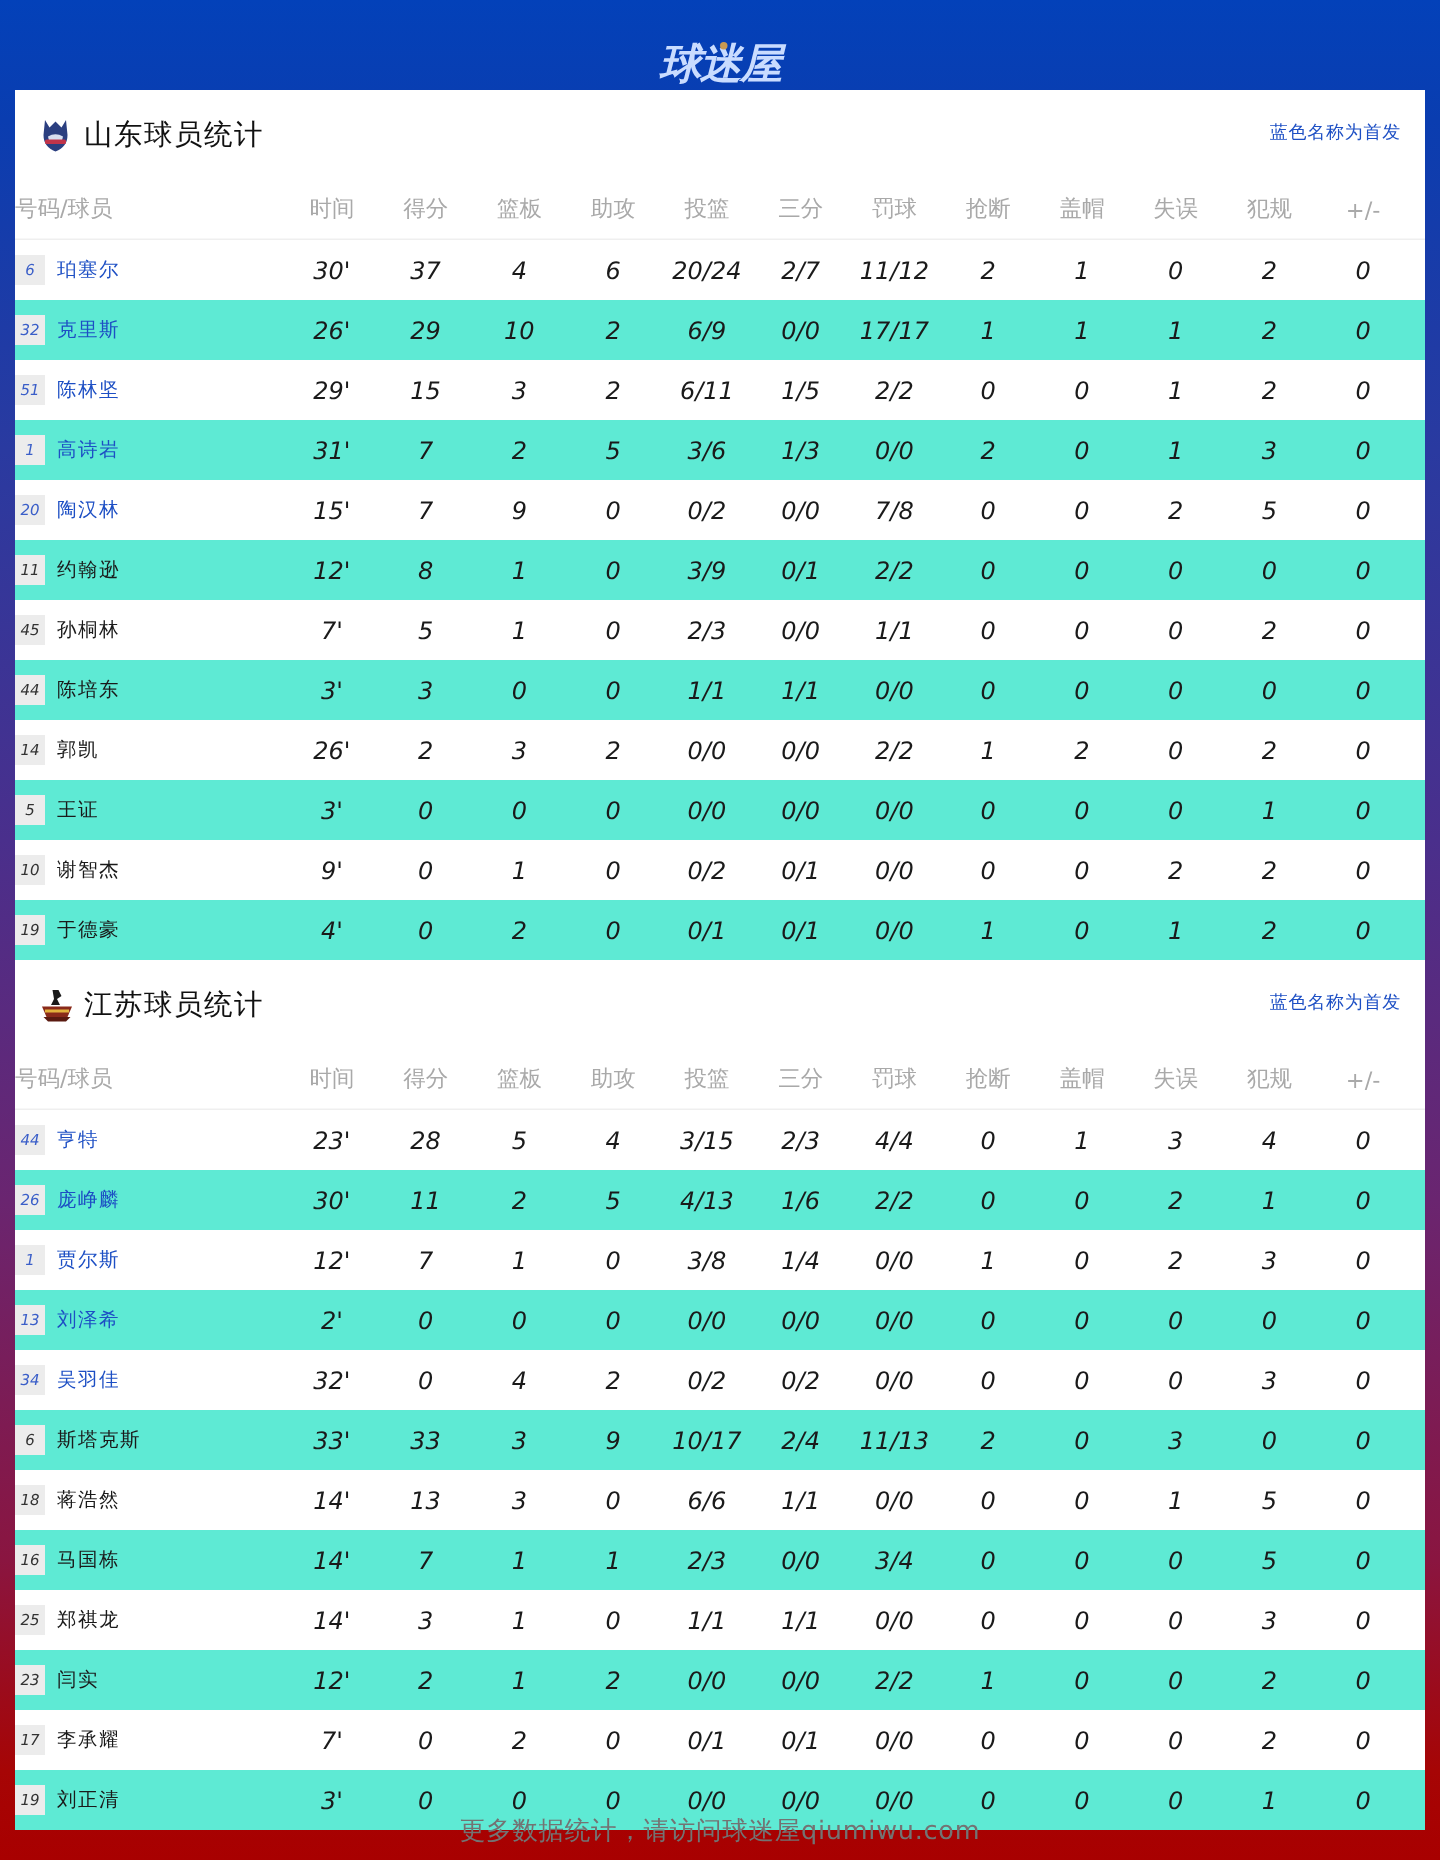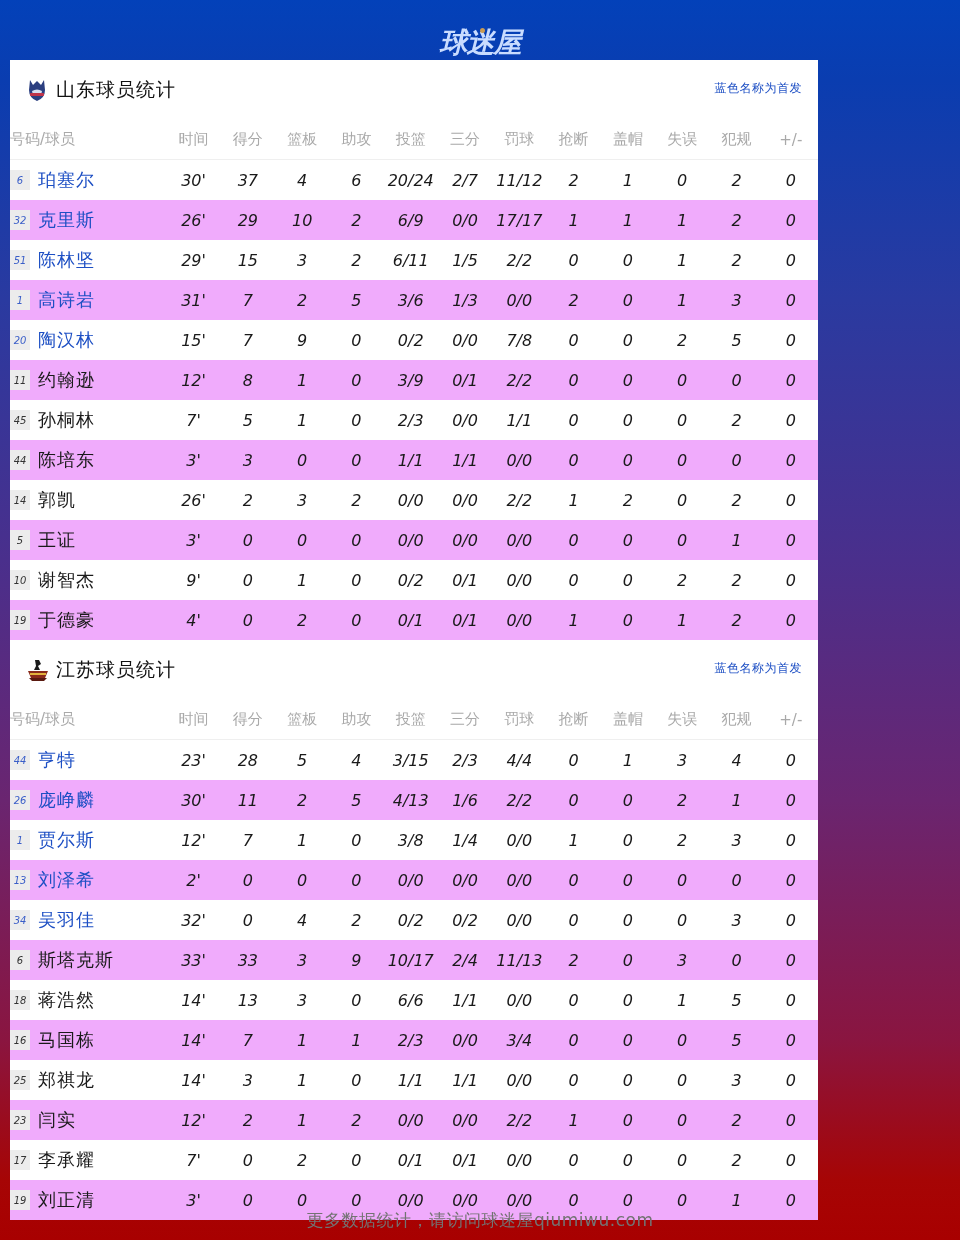--- a/index.html
+++ b/index.html
@@ -17,21 +17,21 @@
     font-family: "DejaVu Sans", sans-serif;
     font-size: 28px; font-weight: bold; font-style: italic;
     color: #c9dcff; letter-spacing: -1px;
     position: relative;
   }
   .brand-logo .dot {
     position: absolute; top: 4px; left: 40px; width: 5px; height: 5px;
     border-radius: 50%; background: #c99a52;
   }
   .card {
-    position: absolute; left: 10px; top: 60px; width: 808px; height: 1140px;
+    position: absolute; left: 10px; top: 60px; width: 940px; height: 1140px;
     background: #ffffff;
   }
   .team-head {
     height: 60px; display: flex; align-items: center; padding: 0 16px 0 16px;
     position: relative;
   }
   .team-logo {
     width: 22px; height: 24px; margin-right: 8px; position: relative;
   }
   .team-title {
@@ -43,34 +43,34 @@
   }
   .col-head {
     height: 40px; display: flex; align-items: center;
     border-bottom: 1px solid #efefef;
     color: #a9a9a9; font-size: 15px;
   }
   .row {
     height: 40px; display: flex; align-items: center;
     font-size: 16px; color: #1a1a1a;
   }
-  .row.alt { background: #f0abfc; }
+  .row.alt { background: #5eead4; }
   .c-player { width: 180px; display: flex; align-items: center; }
   .c-stat {
     width: 62.5px; text-align: center;
     font-family: "DejaVu Sans", sans-serif; font-style: italic;
   }
   .col-head .c-stat { font-style: normal; }
   .num-badge {
     width: 20px; height: 20px; background: #ececec;
     display: inline-flex; align-items: center; justify-content: center;
     font-size: 10px; color: #333; margin-right: 8px; font-style: italic;
   }
   .row.starter .num-badge { color: #3a5ec8; }
-  .pname { font-size: 18px; color: #1a1a1a; letter-spacing: 1px; }
+  .pname { font-size: 13px; color: #1a1a1a; letter-spacing: 1px; }
   .row.starter .pname { color: #1d4fc4; }
   .footer {
     position: absolute; left: 0; top: 1200px; width: 960px; height: 40px;
     display: flex; align-items: center; justify-content: center;
     color: #737373; font-size: 17px; letter-spacing: 0.5px;
   }
 </style>
 </head>
 <body>
 

